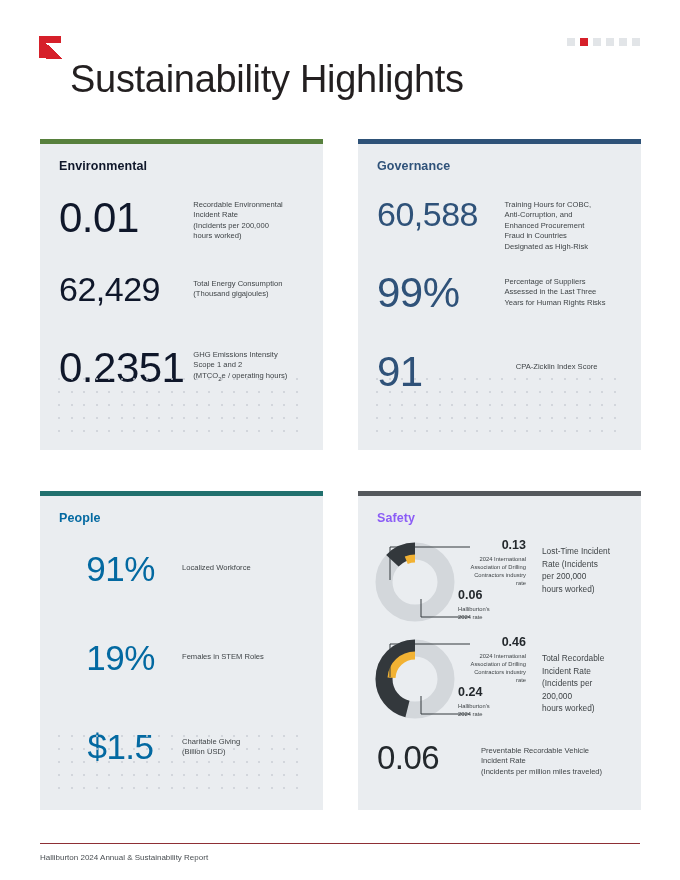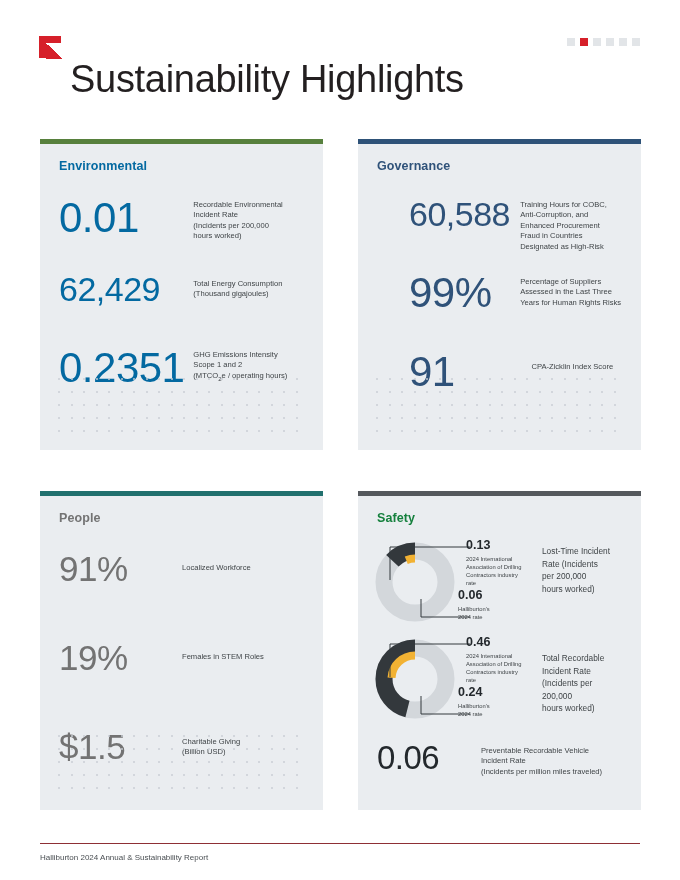--- a/index.html
+++ b/index.html
@@ -53,24 +53,24 @@
   .card-env  { left: 40px;  top: 139px; width: 283px; height: 311px; }
   .card-gov  { left: 358px; top: 139px; width: 283px; height: 311px; }
   .card-ppl  { left: 40px;  top: 491px; width: 283px; height: 319px; }
   .card-saf  { left: 358px; top: 491px; width: 283px; height: 319px; }
 
   .accent-green { background: #57803d; }
   .accent-blue  { background: #2e5278; }
   .accent-teal  { background: #21706e; }
   .accent-gray  { background: #55595d; }
 
-  .t-green { color: #0369a1; }
+  .t-green { color: #0f172a; }
   .t-blue  { color: #2f5279; }
-  .t-teal  { color: #737373; }
-  .t-dark  { color: #15803d; }
+  .t-teal  { color: #0369a1; text-align: center; }
+  .t-dark  { color: #8b5cf6; }
 
   
   .stats { position: absolute; left: 19px; top: 46px; width: 250px; }
   .stat-row { display: flex; align-items: flex-start; }
   .stat-value {
     font-size: 42px; font-weight: 400; line-height: 1;
     letter-spacing: -0.5px; white-space: nowrap;
   }
   .stat-desc {
     font-size: 7.6px; line-height: 1.38; color: #3f4447;
@@ -80,21 +80,21 @@
 
   
   .card-env .stat-row { height: 65px; }
   .card-env .r1 { margin-top: 12px; }
   .card-env .r2 { margin-top: 10px; }
   .card-env .r3 { margin-top: 10px; }
   .card-env .stat-value { width: 137px; }
   .card-env .stat-desc { width: 118px; }
 
   
-  .card-gov .stat-row { height: 65px; margin-left: 32px; }
+  .card-gov .stat-row { height: 65px; }
   .card-gov .r1 { margin-top: 12px; }
   .card-gov .r2 { margin-top: 10px; }
   .card-gov .r3 { margin-top: 14px; gap: 23px; }
   .card-gov .stat-value { width: 130px; }
   .card-gov .stat-desc { width: 125px; }
 
   
   .card-ppl .stat-row { height: 67px; }
   .card-ppl .r1 { margin-top: 14px; }
   .card-ppl .r2 { margin-top: 22px; }
@@ -106,21 +106,21 @@
   .donut-block { position: absolute; width: 100%; }
   .donut-block.b1 { left: 0; top: 46px; }
   .donut-block.b2 { left: 0; top: 143px; }
 
   .donut { position: absolute; left: 14px; top: 2px; width: 86px; height: 86px; }
   .donut svg { display: block; }
 
   .leader { position: absolute; stroke: #33383c; stroke-width: 1; fill: none; }
 
   .dn-label { position: absolute; }
-  .dn-top  { left: 108px; top: 2px; width: 68px; }
+  .dn-top  { left: 100px; top: 2px; width: 68px; text-align: right; }
   .dn-bot  { left: 100px; top: 52px; width: 68px; }
   .dn-num  { font-size: 12.5px; font-weight: bold; color: #23282c; line-height: 1.1; }
   .dn-sub  { font-size: 5.8px; line-height: 1.42; color: #3f4447; margin-top: 2px; }
 
   .dn-right {
     position: absolute; left: 184px; width: 90px;
     font-size: 8.3px; line-height: 1.52; color: #3f4447;
   }
   .donut-block.b1 .dn-right { top: 8px; }
   .donut-block.b2 .dn-right { top: 18px; }

